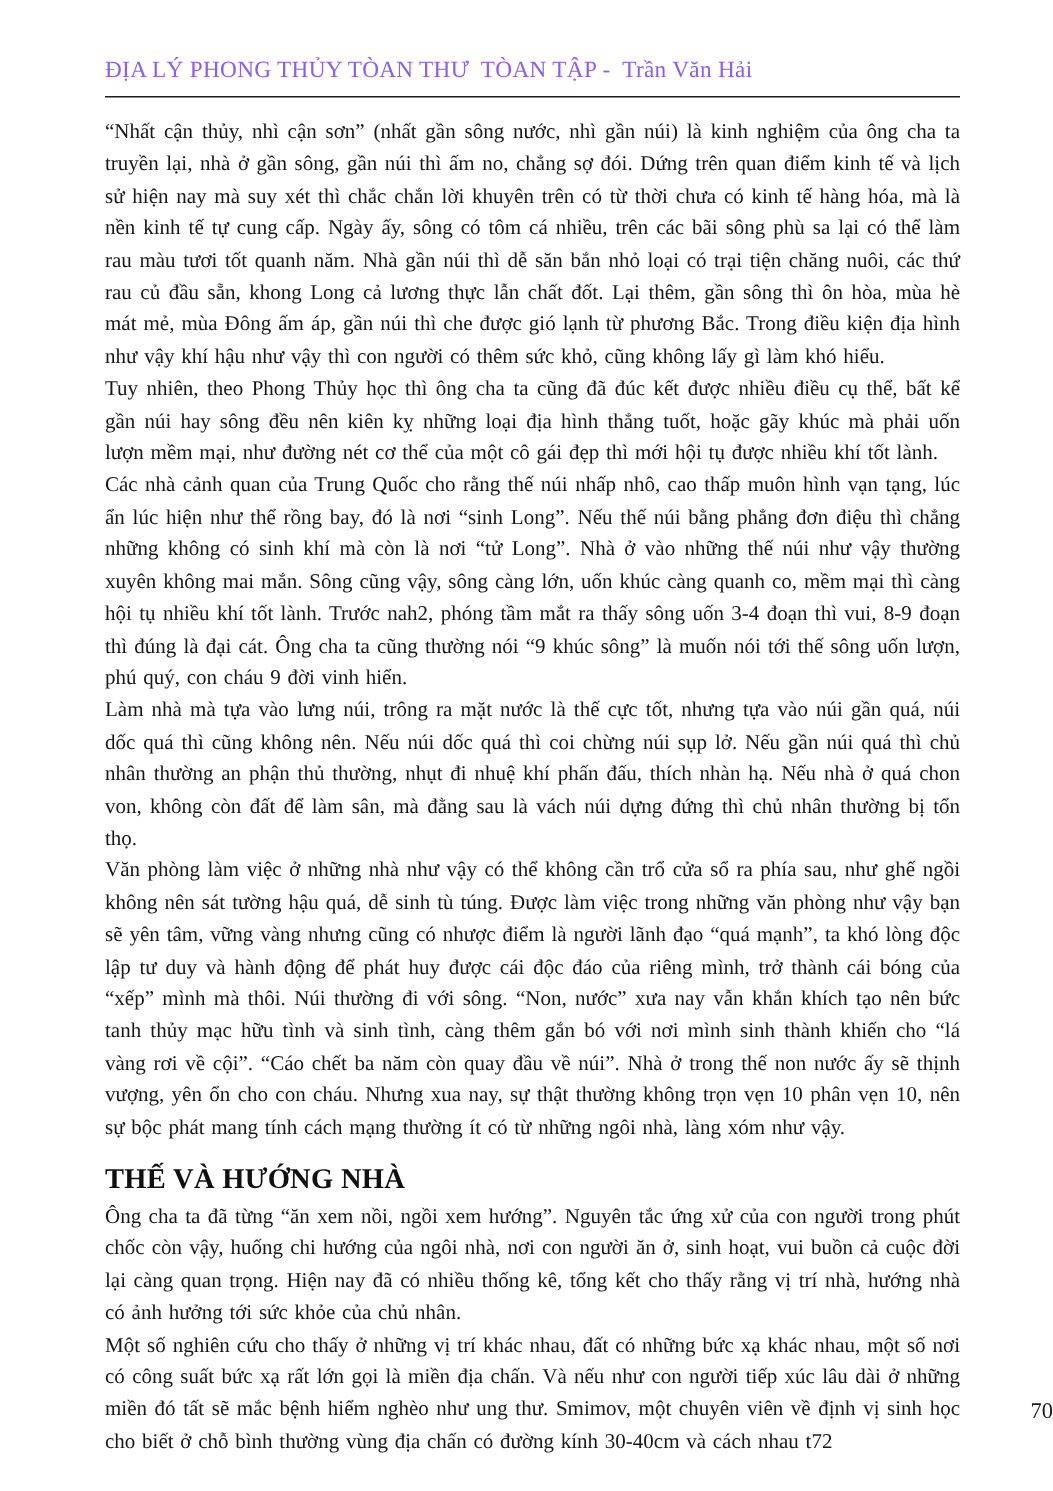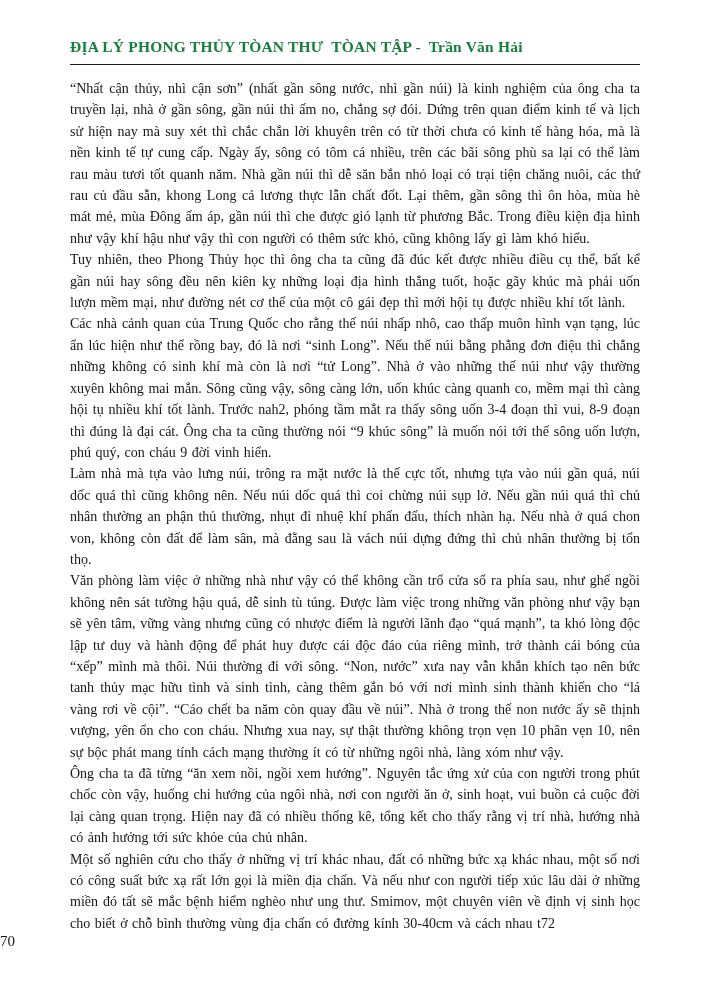--- a/index.html
+++ b/index.html
@@ -13,24 +13,24 @@
     height: 994px;
     background: #ffffff;
     color: #161616;
     font-family: "Liberation Serif", "DejaVu Serif", serif;
     box-sizing: border-box;
     padding: 38px 62px 0 70px;
     overflow: hidden;
   }
   .running-header {
     font-size: 15.5px;
-    font-weight: bold;
+    font-weight: normal;
     letter-spacing: 0.2px;
     white-space: pre-wrap;
-    color: #15803d;
+    color: #8b5cf6;
     padding-bottom: 8px;
   }
   .header-rule {
     border: none;
     border-top: 1.6px solid #1c1c1c;
     margin: 0 0 13px 0;
   }
   .body-text p {
     margin: 0;
     font-size: 14px;
@@ -43,41 +43,42 @@
     font-size: 19px;
     font-weight: bold;
     letter-spacing: 0.2px;
     color: #101010;
   }
   .page-footer {
     position: absolute;
     left: 0;
     right: 0;
     bottom: 44px;
-    text-align: left;
+    text-align: right;
     font-size: 15px;
     color: #1a1a1a;
   }
 </style>
 </head>
 <body>
 
 <div class="page">
 
   <div class="running-header">ĐỊA LÝ PHONG THỦY TÒAN THƯ  TÒAN TẬP -  Trần Văn Hải</div>
 
   <hr class="header-rule">
 
   <div class="body-text">
     <p>“Nhất cận thủy, nhì cận sơn” (nhất gần sông nước, nhì gần núi) là kinh nghiệm của ông cha ta truyền lại, nhà ở gần sông, gần núi thì ấm no, chẳng sợ đói. Dứng trên quan điểm kinh tế và lịch sử hiện nay mà suy xét thì chắc chắn lời khuyên trên có từ thời chưa có kinh tế hàng hóa, mà là nền kinh tế tự cung cấp. Ngày ấy, sông có tôm cá nhiều, trên các bãi sông phù sa lại có thể làm rau màu tươi tốt quanh năm. Nhà gần núi thì dễ săn bắn nhỏ loại có trại tiện chăng nuôi, các thứ rau củ đầu sẵn, khong Long cả lương thực lẫn chất đốt. Lại thêm, gần sông thì ôn hòa, mùa hè mát mẻ, mùa Đông ấm áp, gần núi thì che được gió lạnh từ phương Bắc. Trong điều kiện địa hình như vậy khí hậu như vậy thì con người có thêm sức khỏ, cũng không lấy gì làm khó hiểu.</p>
     <p>Tuy nhiên, theo Phong Thủy học thì ông cha ta cũng đã đúc kết được nhiều điều cụ thể, bất kể gần núi hay sông đều nên kiên kỵ những loại địa hình thẳng tuốt, hoặc gãy khúc mà phải uốn lượn mềm mại, như đường nét cơ thể của một cô gái đẹp thì mới hội tụ được nhiều khí tốt lành.</p>
     <p>Các nhà cảnh quan của Trung Quốc cho rằng thế núi nhấp nhô, cao thấp muôn hình vạn tạng, lúc ẩn lúc hiện như thể rồng bay, đó là nơi “sinh Long”. Nếu thế núi bằng phẳng đơn điệu thì chẳng những không có sinh khí mà còn là nơi “tử Long”. Nhà ở vào những thế núi như vậy thường xuyên không mai mắn. Sông cũng vậy, sông càng lớn, uốn khúc càng quanh co, mềm mại thì càng hội tụ nhiều khí tốt lành. Trước nah2, phóng tầm mắt ra thấy sông uốn 3-4 đoạn thì vui, 8-9 đoạn thì đúng là đại cát. Ông cha ta cũng thường nói “9 khúc sông” là muốn nói tới thế sông uốn lượn, phú quý, con cháu 9 đời vinh hiển.</p>
     <p>Làm nhà mà tựa vào lưng núi, trông ra mặt nước là thế cực tốt, nhưng tựa vào núi gần quá, núi dốc quá thì cũng không nên. Nếu núi dốc quá thì coi chừng núi sụp lở. Nếu gần núi quá thì chủ nhân thường an phận thủ thường, nhụt đi nhuệ khí phấn đấu, thích nhàn hạ. Nếu nhà ở quá chon von, không còn đất để làm sân, mà đằng sau là vách núi dựng đứng thì chủ nhân thường bị tổn thọ.</p>
     <p>Văn phòng làm việc ở những nhà như vậy có thể không cần trổ cửa sổ ra phía sau, như ghế ngồi không nên sát tường hậu quá, dễ sinh tù túng. Được làm việc trong những văn phòng như vậy bạn sẽ yên tâm, vững vàng nhưng cũng có nhược điểm là người lãnh đạo “quá mạnh”, ta khó lòng độc lập tư duy và hành động để phát huy được cái độc đáo của riêng mình, trở thành cái bóng của “xếp” mình mà thôi. Núi thường đi với sông. “Non, nước” xưa nay vẫn khắn khích tạo nên bức tanh thủy mạc hữu tình và sinh tình, càng thêm gắn bó với nơi mình sinh thành khiến cho “lá vàng rơi về cội”. “Cáo chết ba năm còn quay đầu về núi”. Nhà ở trong thế non nước ấy sẽ thịnh vượng, yên ổn cho con cháu. Nhưng xua nay, sự thật thường không trọn vẹn 10 phân vẹn 10, nên sự bộc phát mang tính cách mạng thường ít có từ những ngôi nhà, làng xóm như vậy.</p>
 
+    <h2 class="section-heading">THẾ VÀ HƯỚNG NHÀ</h2>
 
     <p>Ông cha ta đã từng “ăn xem nồi, ngồi xem hướng”. Nguyên tắc ứng xử của con người trong phút chốc còn vậy, huống chi hướng của ngôi nhà, nơi con người ăn ở, sinh hoạt, vui buồn cả cuộc đời lại càng quan trọng. Hiện nay đã có nhiều thống kê, tổng kết cho thấy rằng vị trí nhà, hướng nhà có ảnh hưởng tới sức khỏe của chủ nhân.</p>
     <p>Một số nghiên cứu cho thấy ở những vị trí khác nhau, đất có những bức xạ khác nhau, một số nơi có công suất bức xạ rất lớn gọi là miền địa chấn. Và nếu như con người tiếp xúc lâu dài ở những miền đó tất sẽ mắc bệnh hiểm nghèo như ung thư. Smimov, một chuyên viên về định vị sinh học cho biết ở chỗ bình thường vùng địa chấn có đường kính 30-40cm và cách nhau t72</p>
   </div>
 
   <div class="page-footer">70</div>
 
 </div>
 
 </body></html>

